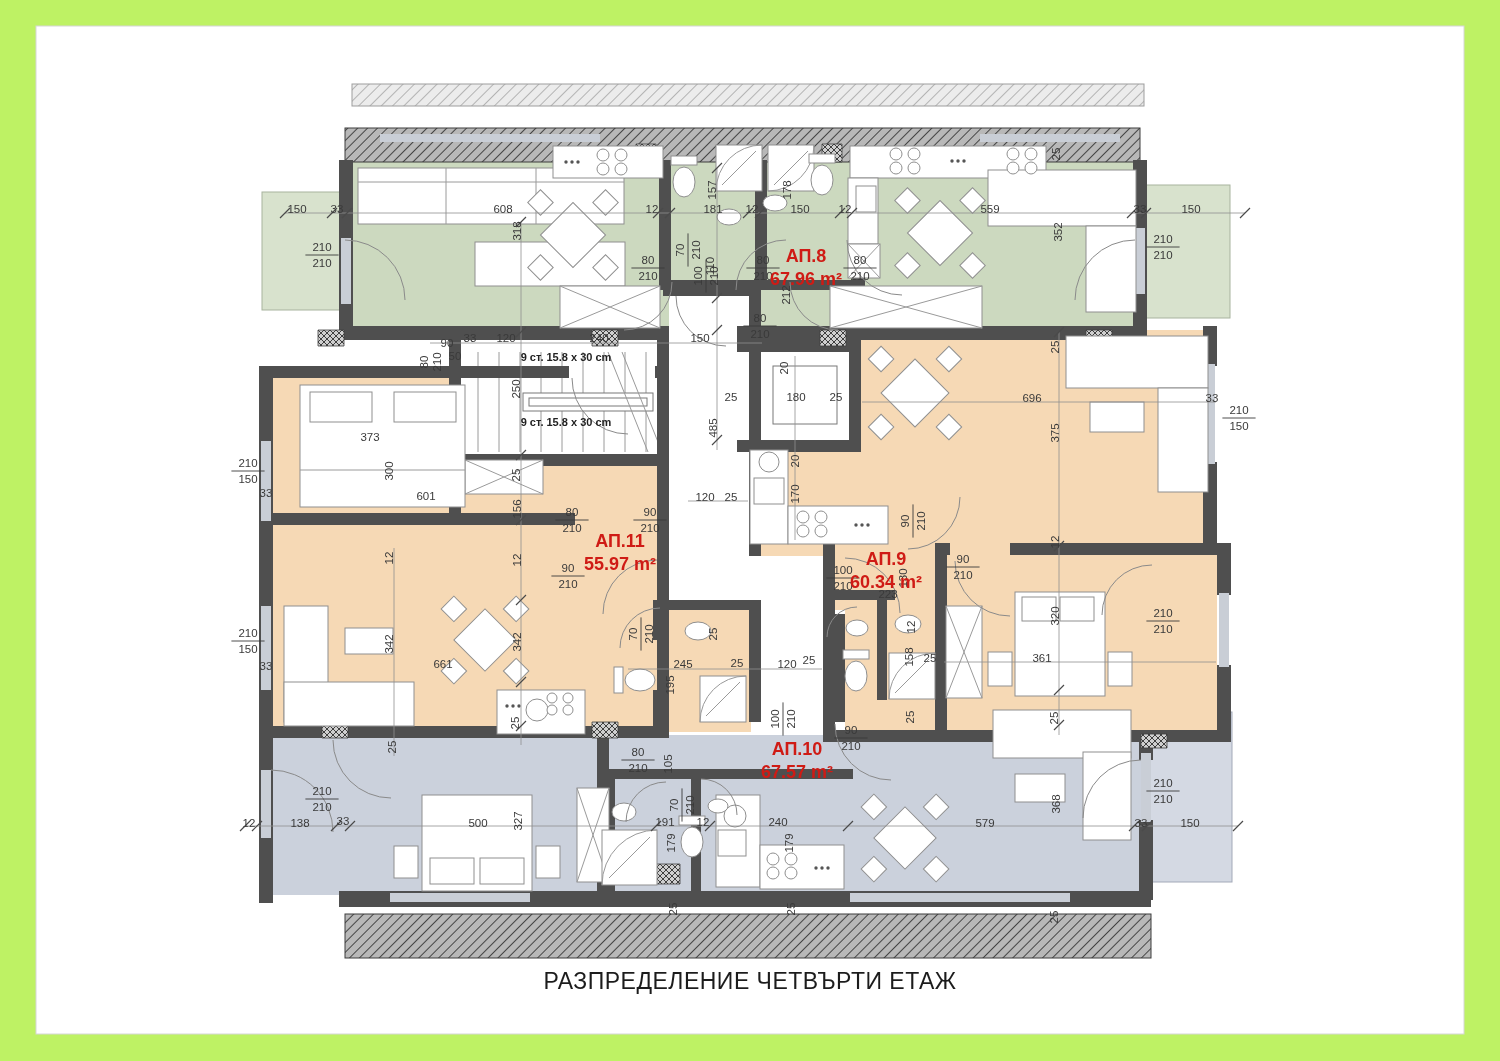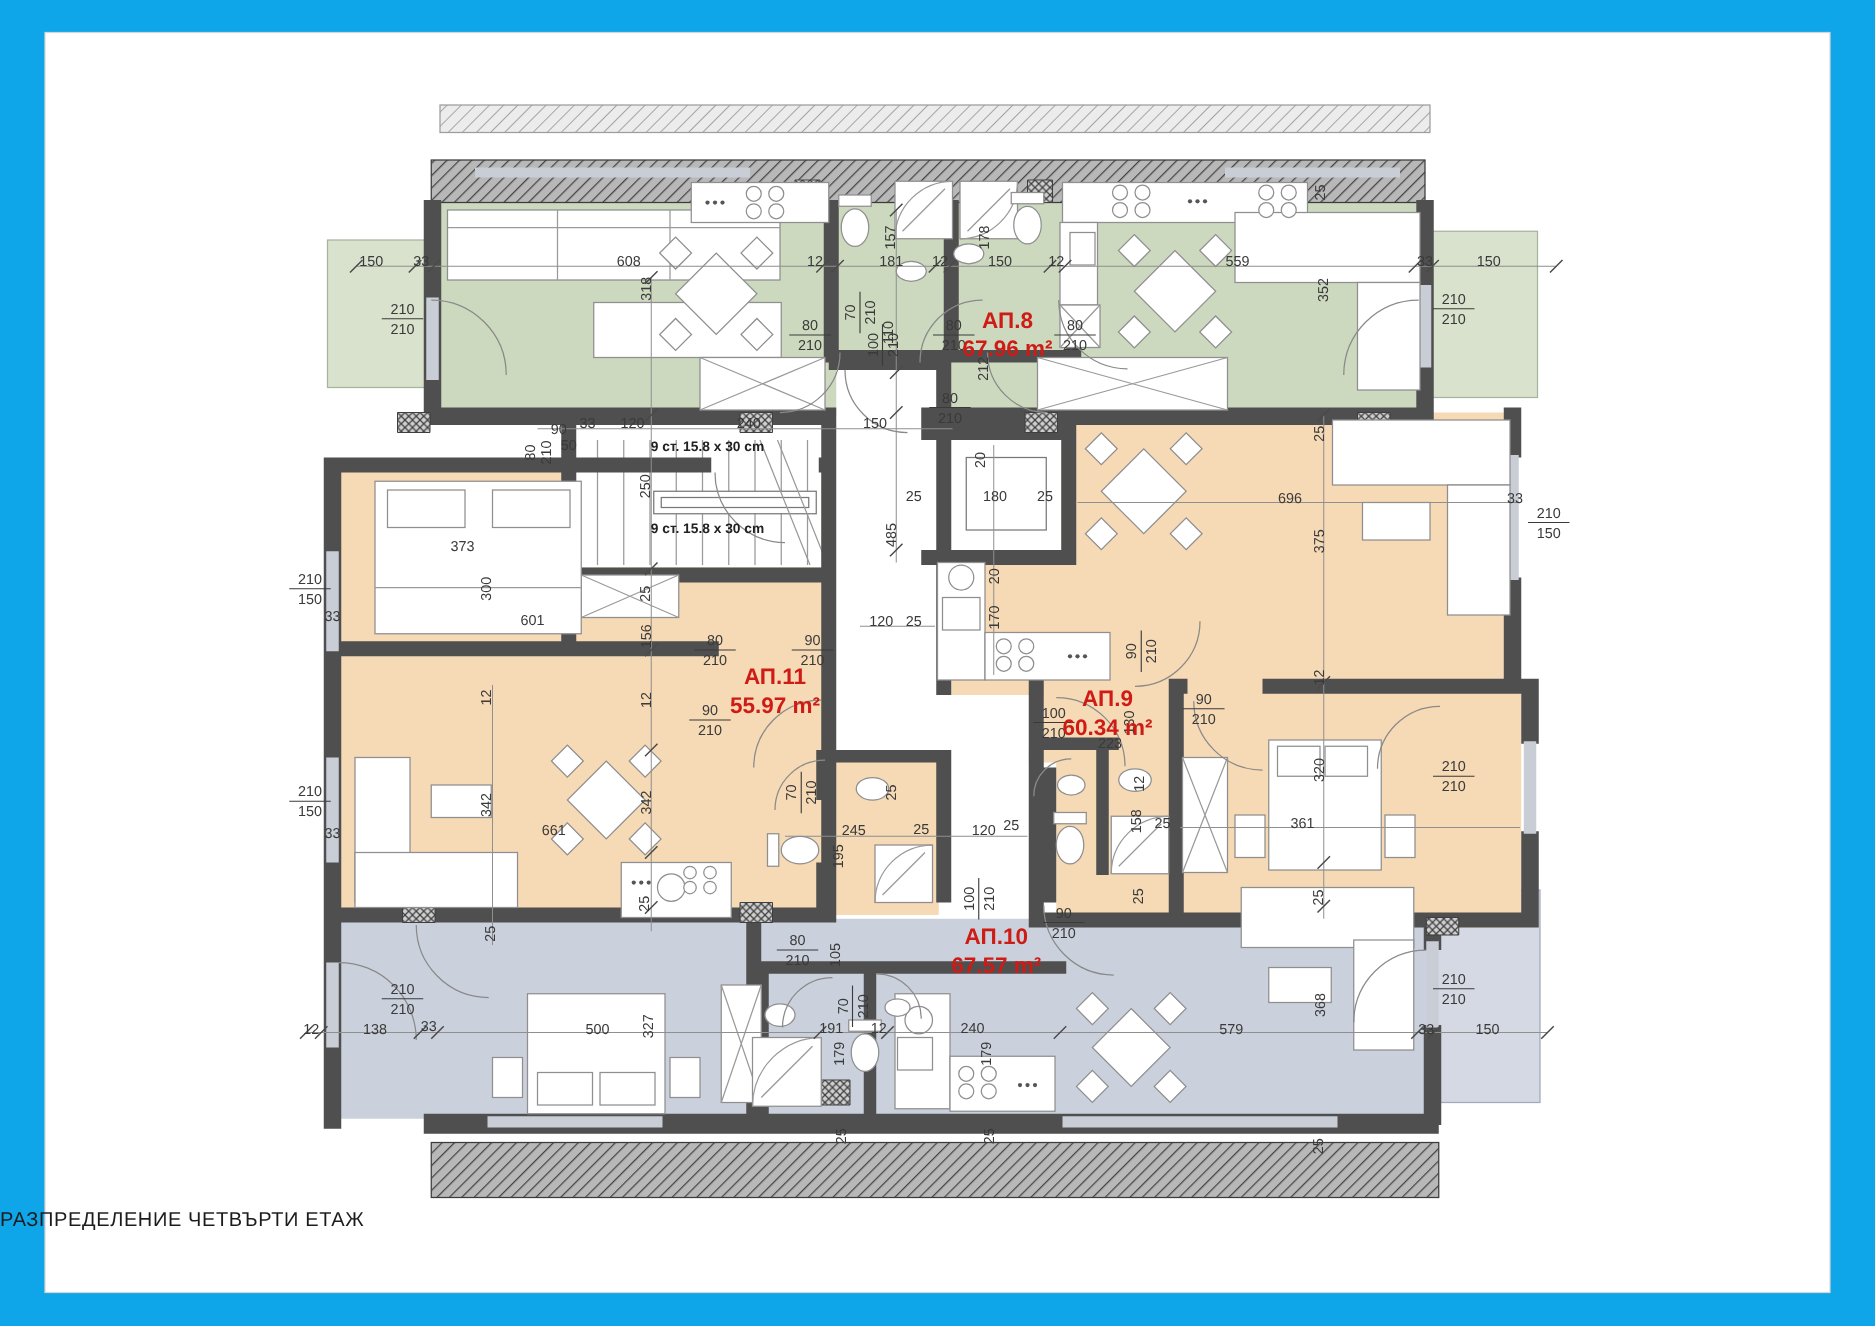--- a/index.html
+++ b/index.html
@@ -1,26 +1,26 @@
 <!DOCTYPE html>
 <html><head>
 <meta charset="utf-8">
 <style>
   html,body{margin:0;padding:0;background:#fff;}
-  .stage{position:relative;width:1500px;height:1061px;background:#0ea5e9;overflow:hidden;
+  .stage{position:relative;width:1500px;height:1061px;background:#bef264;overflow:hidden;
          font-family:"Liberation Sans", sans-serif;}
   svg{position:absolute;left:0;top:0;}
   .dim{font-family:"Liberation Sans",sans-serif;font-size:11.5px;fill:#3a3a3a;}
   .apt{font-family:"Liberation Sans",sans-serif;font-size:18px;font-weight:bold;fill:#cf1b15;}
   .note{font-family:"Liberation Sans",sans-serif;font-size:11px;font-weight:bold;fill:#222;}
   .frline{stroke:#3a3a3a;stroke-width:0.9;}
   .f{fill:#fff;stroke:#8f8f8f;stroke-width:1;}
   .fl{stroke:#9a9a9a;stroke-width:1;fill:none;}
-  .title-bar{position:absolute;left:0;top:968px;width:100%;text-align:left;
-             font-size:16px;color:#1c1c1c;letter-spacing:0.5px;}
+  .title-bar{position:absolute;left:0;top:968px;width:100%;text-align:center;
+             font-size:23px;color:#1c1c1c;letter-spacing:0.5px;}
 </style>
 </head>
 <body>
 
 <div class="stage">
 <svg id="plan" width="1500" height="1061" viewBox="0 0 1500 1061">
   <defs>
     <pattern id="hatchD" width="7" height="7" patternUnits="userSpaceOnUse" patternTransform="rotate(45)">
       <rect width="7" height="7" fill="#b8b8b8"></rect>
           <line x1="0" y1="0" x2="0" y2="7" stroke="#454545" stroke-width="2"></line>

